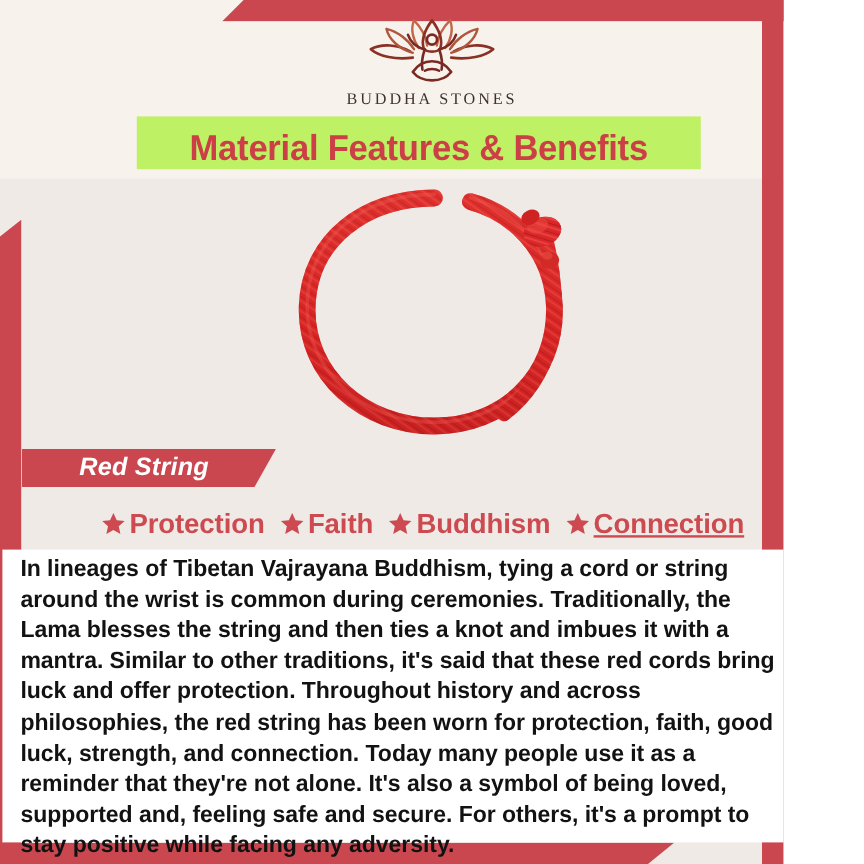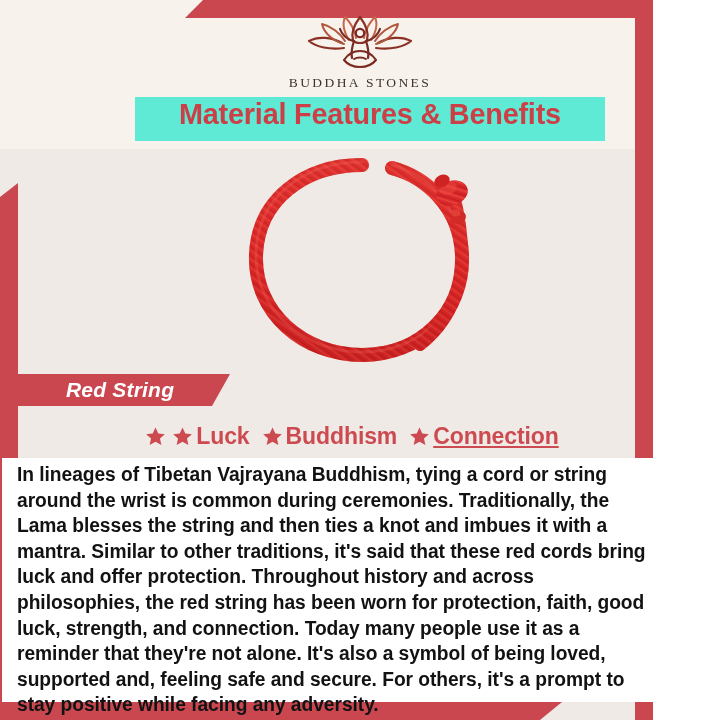--- a/index.html
+++ b/index.html
@@ -81,25 +81,25 @@
     font-family: "Liberation Serif", serif;
     font-size: 13.5px;
     letter-spacing: 2.4px;
     color: #3d3230;
     line-height: 1;
   }
 
   
   .title-band {
     position: absolute;
-    left: 135px; top: 97px;
+    left: 114px; top: 97px;
     width: 470px; height: 44px;
-    background: #5eead4;
+    background: #bef264;
     display: flex;
-    align-items: flex-start;
+    align-items: flex-end;
     justify-content: center;
   }
   .title-text {
     font-family: "Liberation Sans Narrow", "Liberation Sans", sans-serif;
     font-weight: bold;
     font-size: 30px;
     color: #cc3f46;
     letter-spacing: -0.2px;
     transform: scaleX(0.96);
     white-space: nowrap;
@@ -293,27 +293,28 @@
   <div class="label-bar">
     <span class="label-text">Red String</span>
   </div>
 
   <div class="benefits">
 
     <div class="benefit">
       <svg class="star-icon" viewBox="0 0 24 24">
         <path d="M12 1.6 L15.2 8.6 L22.7 9.4 L17.1 14.4 L18.7 21.8 L12 18 L5.3 21.8 L6.9 14.4 L1.3 9.4 L8.8 8.6 Z" fill="#cc4a50"></path>
       </svg>
+      <span class="benefit-label">Protection</span>
     </div>
 
     <div class="benefit">
       <svg class="star-icon" viewBox="0 0 24 24">
         <path d="M12 1.6 L15.2 8.6 L22.7 9.4 L17.1 14.4 L18.7 21.8 L12 18 L5.3 21.8 L6.9 14.4 L1.3 9.4 L8.8 8.6 Z" fill="#cc4a50"></path>
       </svg>
-      <span class="benefit-label">Luck</span>
+      <span class="benefit-label">Faith</span>
     </div>
 
 
     <div class="benefit">
       <svg class="star-icon" viewBox="0 0 24 24">
         <path d="M12 1.6 L15.2 8.6 L22.7 9.4 L17.1 14.4 L18.7 21.8 L12 18 L5.3 21.8 L6.9 14.4 L1.3 9.4 L8.8 8.6 Z" fill="#cc4a50"></path>
       </svg>
       <span class="benefit-label">Buddhism</span>
     </div>
 

